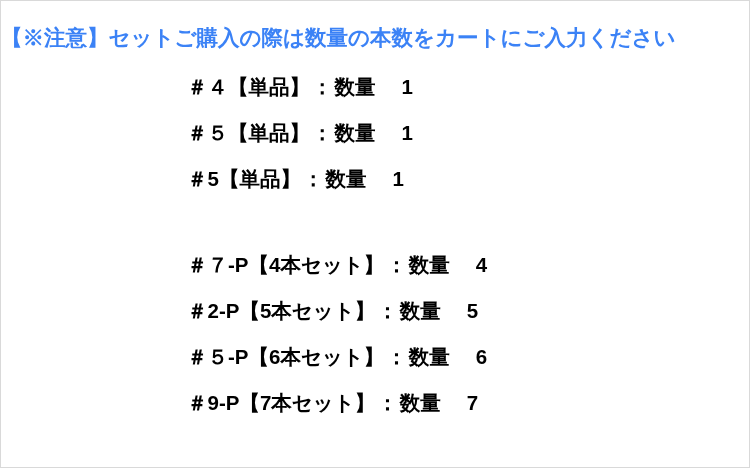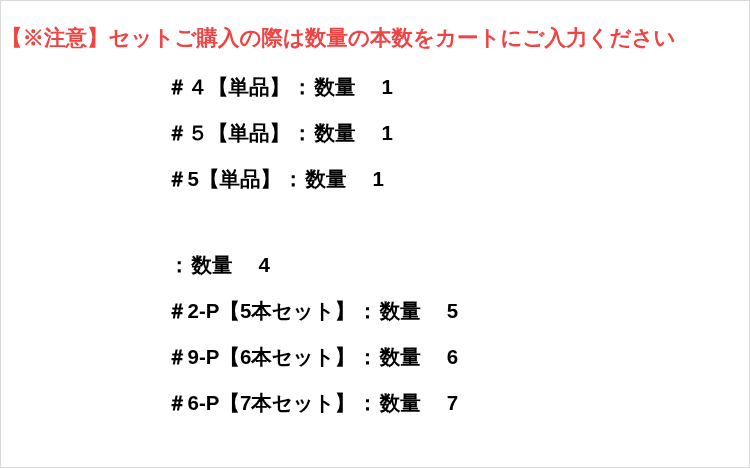--- a/index.html
+++ b/index.html
@@ -21,30 +21,30 @@
     border: 1px solid #d9d9d9;
     position: relative;
     background: #ffffff;
   }
   .notice {
     position: absolute;
     top: 22px;
     left: 0;
     width: 618px;
     text-align: center;
-    color: #ef4444;
+    color: #3b82f6;
     font-size: 21.5px;
     font-weight: bold;
     letter-spacing: 0px;
     white-space: nowrap;
   }
   .list {
     position: absolute;
     top: 72px;
-    left: 166px;
+    left: 186px;
     width: 460px;
     text-align: center;
   }
   .row {
     display: flex;
     align-items: baseline;
     height: 46px;
     color: #000000;
     font-size: 20.5px;
     font-weight: bold;
@@ -97,40 +97,41 @@
     <div class="row group-a">
       <span class="item">＃5【単品】</span>
       <span class="sep">：</span>
       <span class="qty-label">数量</span>
       <span class="qty-value">1</span>
     </div>
 
     <div class="row spacer"></div>
 
     <div class="row group-b">
+      <span class="item">＃７-P【4本セット】</span>
       <span class="sep">：</span>
       <span class="qty-label">数量</span>
       <span class="qty-value">4</span>
     </div>
 
     <div class="row group-b">
       <span class="item">＃2-P【5本セット】</span>
       <span class="sep">：</span>
       <span class="qty-label">数量</span>
       <span class="qty-value">5</span>
     </div>
 
     <div class="row group-b">
-      <span class="item">＃9-P【6本セット】</span>
+      <span class="item">＃５-P【6本セット】</span>
       <span class="sep">：</span>
       <span class="qty-label">数量</span>
       <span class="qty-value">6</span>
     </div>
 
     <div class="row group-b">
-      <span class="item">＃6-P【7本セット】</span>
+      <span class="item">＃9-P【7本セット】</span>
       <span class="sep">：</span>
       <span class="qty-label">数量</span>
       <span class="qty-value">7</span>
     </div>
 
   </div>
 </div>
 
 </body></html>

